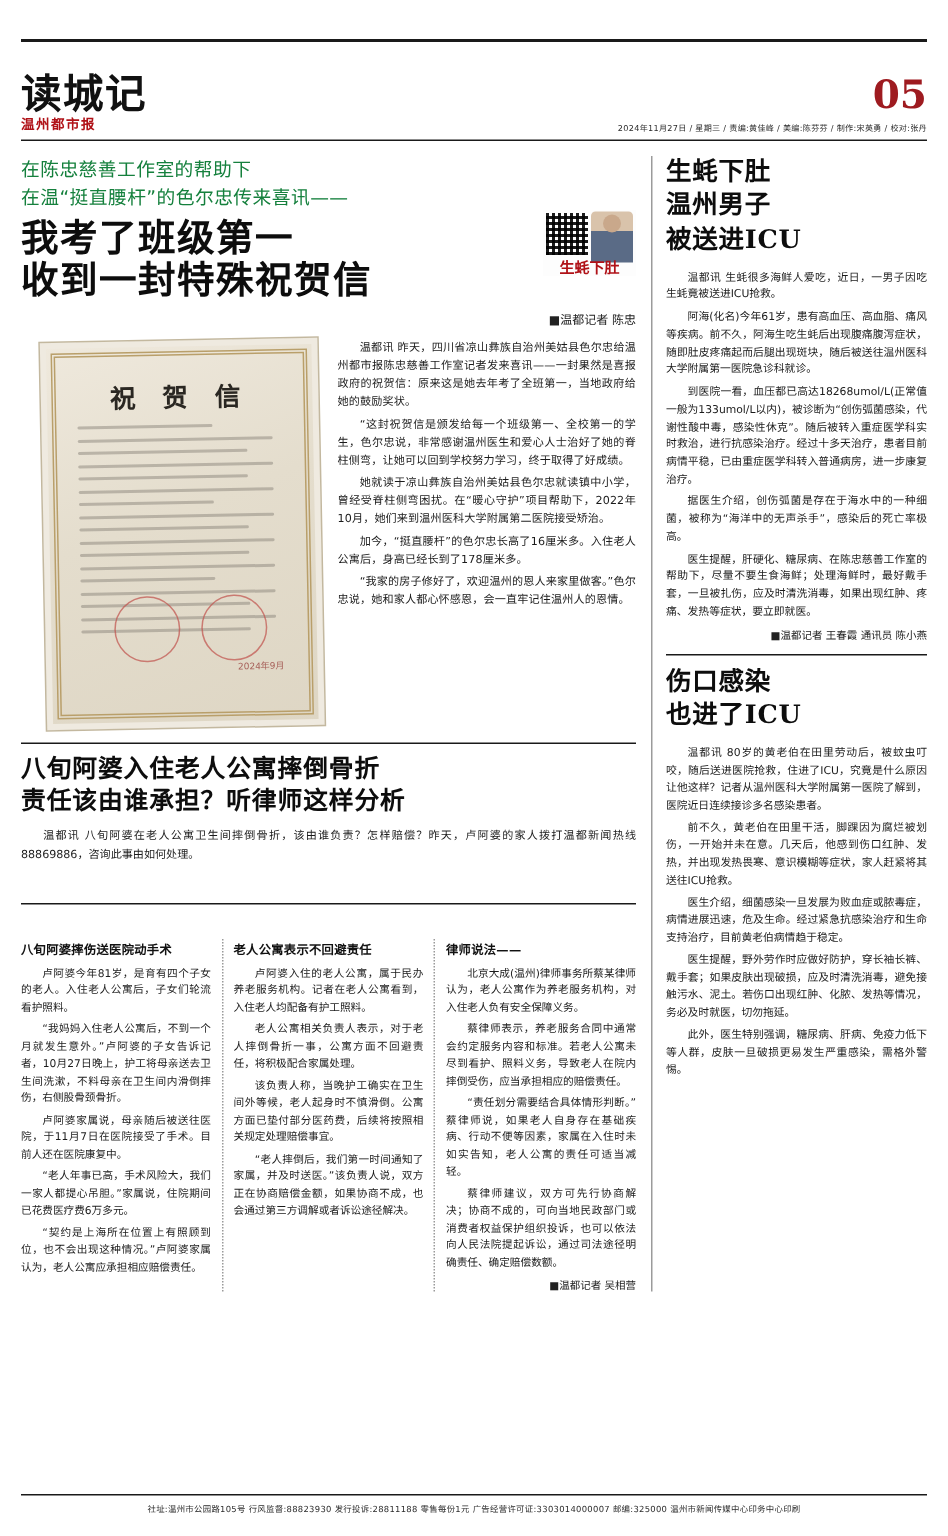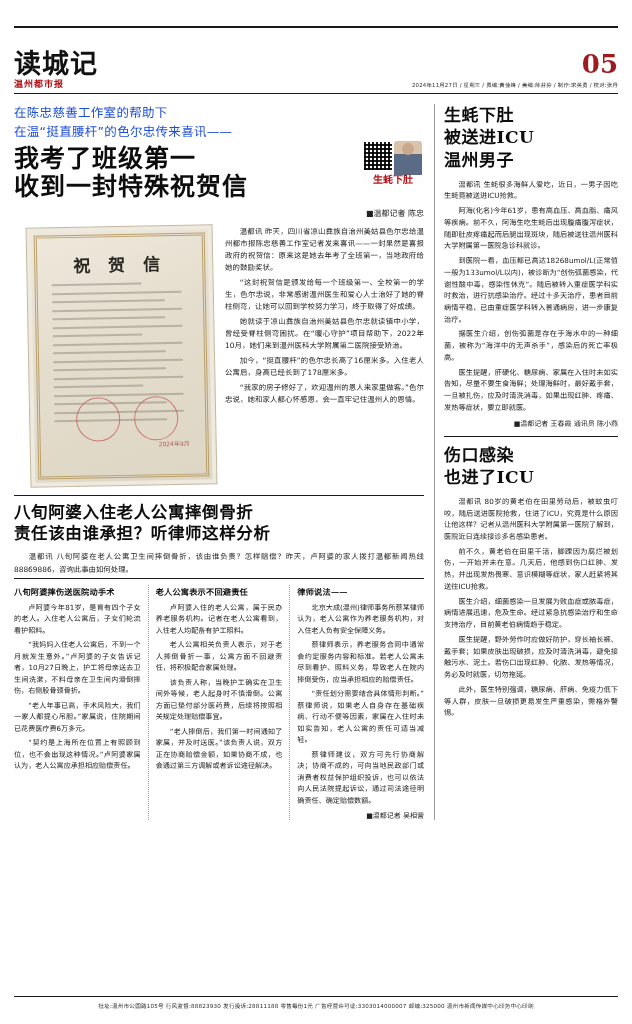--- a/index.html
+++ b/index.html
@@ -32,21 +32,21 @@
   }
   .dateline{font-size:5.4px;color:#2b2b2b;margin-top:5px;letter-spacing:.2px;white-space:nowrap;}
   .rule-bottom{border-bottom:1.6px solid #1a1a1a;margin-top:4px;}
 
   
   .grid{display:flex;gap:0;margin-top:10px;}
   .col-left{width:420px;padding-right:10px;box-sizing:border-box;}
   .col-right{width:184px;padding-left:9px;border-left:1px solid #9b9b9b;box-sizing:border-box;}
 
   
-  .kicker{font-size:12.5px;line-height:1.45;color:#1d4ed8;letter-spacing:.3px;}
+  .kicker{font-size:12.5px;line-height:1.45;color:#15803d;letter-spacing:.3px;}
   .headline{
     font-family:"DejaVu Serif","Liberation Serif",serif;
     font-size:25px;font-weight:700;line-height:1.15;letter-spacing:1px;
     margin-top:4px;color:#0d0d0d;
   }
   .lead-top{display:flex;justify-content:space-between;align-items:flex-start;}
   .lead-text{flex:1;}
   .qr-block{width:62px;margin-left:6px;margin-top:36px;flex:none;text-align:center;}
   .qr-img{position:relative;width:62px;height:44px;background:#fdfdfd;overflow:hidden;}
   .qr-code{
@@ -113,21 +113,21 @@
     position:absolute;right:26px;bottom:36px;font-size:6px;color:#9d4b46;opacity:.85;
   }
 
   
   .sep-rule{border-top:1.4px solid #1a1a1a;margin:9px 0 7px 0;}
   .headline2{
     font-family:"DejaVu Serif","Liberation Serif",serif;
     font-size:16.5px;font-weight:700;line-height:1.25;letter-spacing:.6px;color:#0d0d0d;
   }
   .standfirst{font-size:7.4px;line-height:1.66;text-align:justify;text-indent:2em;margin:7px 0 0 0;color:#1b1b1b;}
-  .three-col{display:flex;margin-top:2px;border-top:1px solid #1a1a1a;padding-top:6px;}
+  .three-col{display:flex;margin-top:26px;border-top:1px solid #1a1a1a;padding-top:23px;}
   .tc{flex:1;padding:0 7px;box-sizing:border-box;border-left:1px dotted #9a9a9a;}
   .tc:first-child{border-left:0;padding-left:0;}
   .tc:last-child{padding-right:0;}
   .subhead{
     font-family:"DejaVu Serif","Liberation Serif",serif;
     font-size:8.2px;font-weight:700;color:#111;margin-bottom:5px;letter-spacing:.2px;
   }
   .tc p{margin:0 0 3px 0;font-size:7.1px;line-height:1.62;text-align:justify;text-indent:2em;color:#1b1b1b;}
   .byline-sm{font-size:7px;color:#222;text-align:right;margin-top:4px;}
 
@@ -242,20 +242,21 @@
           <div>八旬阿婆入住老人公寓摔倒骨折</div>
           <div>责任该由谁承担？听律师这样分析</div>
         </div>
         <p class="standfirst">温都讯 八旬阿婆在老人公寓卫生间摔倒骨折，该由谁负责？怎样赔偿？昨天，卢阿婆的家人拨打温都新闻热线88869886，咨询此事由如何处理。</p>
 
         <div class="three-col">
           <div class="tc">
             <div class="subhead">八旬阿婆摔伤送医院动手术</div>
             <p>卢阿婆今年81岁，是育有四个子女的老人。入住老人公寓后，子女们轮流看护照料。</p>
             <p>“我妈妈入住老人公寓后，不到一个月就发生意外。”卢阿婆的子女告诉记者，10月27日晚上，护工将母亲送去卫生间洗漱，不料母亲在卫生间内滑倒摔伤，右侧股骨颈骨折。</p>
+            <p>卢阿婆家属说，母亲随后被送往医院，于11月7日在医院接受了手术。目前人还在医院康复中。</p>
             <p>“老人年事已高，手术风险大，我们一家人都提心吊胆。”家属说，住院期间已花费医疗费6万多元。</p>
             <p>“契约是上海所在位置上有照顾到位，也不会出现这种情况。”卢阿婆家属认为，老人公寓应承担相应赔偿责任。</p>
           </div>
           <div class="tc">
             <div class="subhead">老人公寓表示不回避责任</div>
             <p>卢阿婆入住的老人公寓，属于民办养老服务机构。记者在老人公寓看到，入住老人均配备有护工照料。</p>
             <p>老人公寓相关负责人表示，对于老人摔倒骨折一事，公寓方面不回避责任，将积极配合家属处理。</p>
             <p>该负责人称，当晚护工确实在卫生间外等候，老人起身时不慎滑倒。公寓方面已垫付部分医药费，后续将按照相关规定处理赔偿事宜。</p>
             <p>“老人摔倒后，我们第一时间通知了家属，并及时送医。”该负责人说，双方正在协商赔偿金额，如果协商不成，也会通过第三方调解或者诉讼途径解决。</p>
           </div>
@@ -269,29 +270,29 @@
           </div>
         </div>
       </div>
     </div>
 
     <div class="col-right">
 
       <div>
         <div class="r-headline">
           <div>生蚝下肚</div>
+          <div>温州男子</div>
           <div>被送进ICU</div>
-          <div>温州男子</div>
         </div>
         <div class="r-body">
           <p>温都讯 生蚝很多海鲜人爱吃，近日，一男子因吃生蚝竟被送进ICU抢救。</p>
           <p>阿海(化名)今年61岁，患有高血压、高血脂、痛风等疾病。前不久，阿海生吃生蚝后出现腹痛腹泻症状，随即肚皮疼痛起而后腿出现斑块，随后被送往温州医科大学附属第一医院急诊科就诊。</p>
           <p>到医院一看，血压都已高达18268umol/L(正常值一般为133umol/L以内)，被诊断为“创伤弧菌感染，代谢性酸中毒，感染性休克”。随后被转入重症医学科实时救治，进行抗感染治疗。经过十多天治疗，患者目前病情平稳，已由重症医学科转入普通病房，进一步康复治疗。</p>
           <p>据医生介绍，创伤弧菌是存在于海水中的一种细菌，被称为“海洋中的无声杀手”，感染后的死亡率极高。</p>
-          <p>医生提醒，肝硬化、糖尿病、家属在入住时未如实告知，尽量不要生食海鲜；处理海鲜时，最好戴手套，一旦被扎伤，应及时清洗消毒，如果出现红肿、疼痛、发热等症状，要立即就医。</p>
+          <p>医生提醒，肝硬化、糖尿病、在陈忠慈善工作室的帮助下，尽量不要生食海鲜；处理海鲜时，最好戴手套，一旦被扎伤，应及时清洗消毒，如果出现红肿、疼痛、发热等症状，要立即就医。</p>
           <div class="byline-sm">■温都记者 王春霞 通讯员 陈小燕</div>
         </div>
       </div>
 
       <div class="r-rule"></div>
 
       <div>
         <div class="r-headline">
           <div>伤口感染</div>
           <div>也进了ICU</div>

